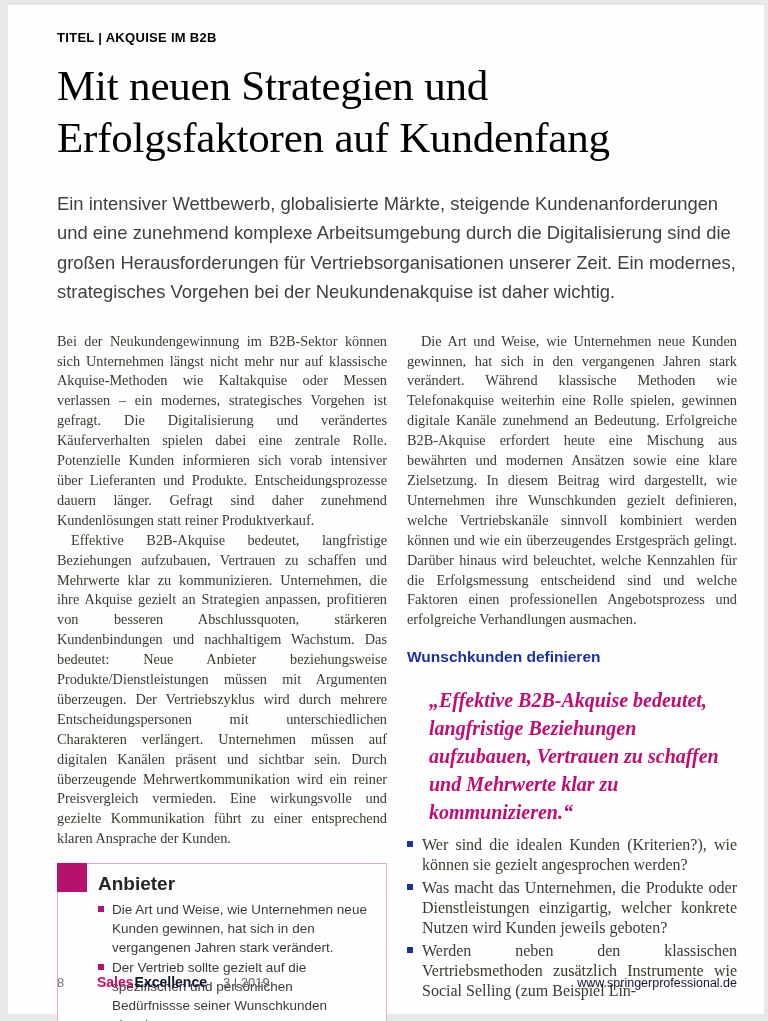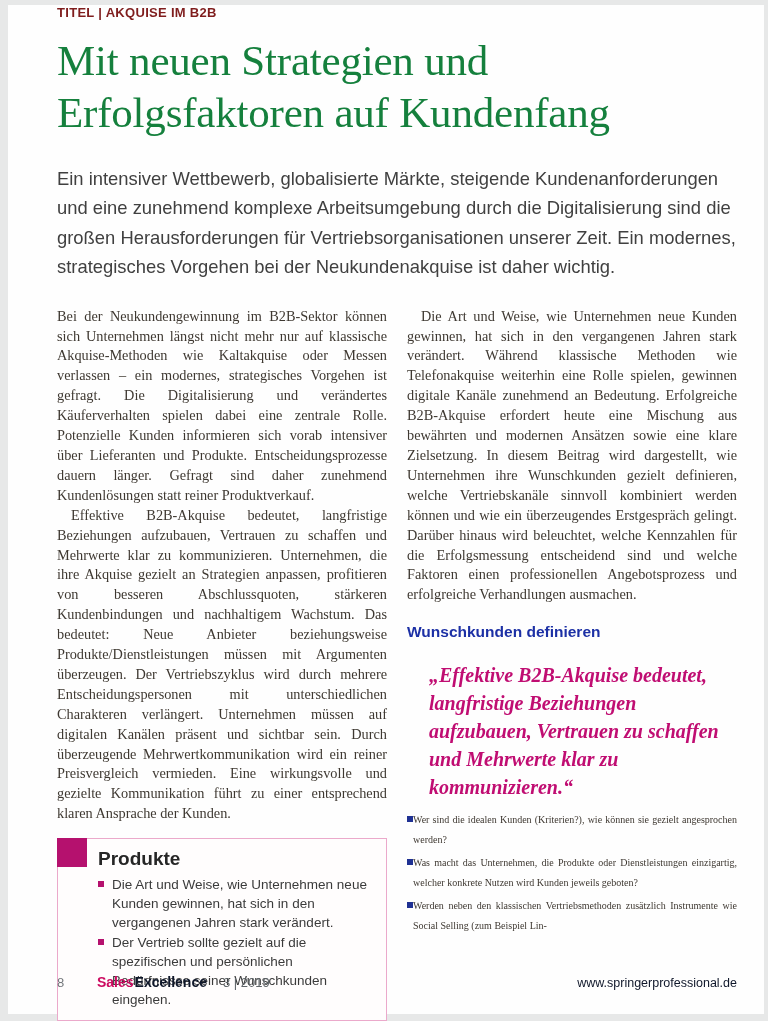--- a/index.html
+++ b/index.html
@@ -1,23 +1,23 @@
 <!DOCTYPE html>
 <html lang="de"><head>
 <meta charset="utf-8">
 <style>
   html,body{margin:0;padding:0;}
   body{font-family:"Liberation Sans",sans-serif;}
   .scan{position:relative;width:768px;height:1021px;background:#e7e8e8;overflow:hidden;}
   .page{position:absolute;left:8px;top:5px;right:4px;bottom:7px;background:#fefefe;}
   .content{margin:0 27px 0 49px;position:relative;height:100%;}
 
-  .kicker{font-size:13px;font-weight:bold;letter-spacing:.3px;color:#7f1d1d;}
+  .kicker{padding-top:25px;font-size:13px;font-weight:bold;letter-spacing:.3px;color:#000000;}
   .title{margin:15px 0 0 0;font-family:"Liberation Serif",serif;font-weight:normal;
-         font-size:43px;line-height:52px;color:#15803d;letter-spacing:-.2px;}
+         font-size:43px;line-height:52px;color:#000000;letter-spacing:-.2px;}
   .lead{margin:25px 0 0 0;font-size:18.4px;line-height:29.4px;color:#404040;}
 
   .cols{display:flex;gap:20px;margin-top:25px;}
   .col{flex:1;min-width:0;}
   .body{margin:0;font-family:"Liberation Serif",serif;font-size:14.3px;line-height:19.9px;
         color:#3e3831;text-align:justify;hyphens:auto;-webkit-hyphens:auto;}
   .indent{text-indent:14px;}
 
   .kompakt{position:relative;margin-top:14px;border:1.5px solid #eba9cb;background:#fffdfd;
            padding:9px 12px 10px 40px;}
@@ -26,21 +26,21 @@
   .klist{list-style:none;margin:5px 0 0 0;padding:0;}
   .klist li{display:flex;gap:8px;font-size:13.5px;line-height:19px;color:#3b3b3b;margin-bottom:1px;}
   .sq{flex:0 0 auto;width:6px;height:6px;margin-top:6px;}
   .sq.m{background:#b5116e;}
   .sq.b{background:#1f3193;}
 
   .subhead{margin:18px 0 8px 0;font-size:15.5px;font-weight:bold;color:#1c30a5;line-height:18px;}
   .quote{margin:20px 0 9px 22px;font-family:"Liberation Serif",serif;font-style:italic;
          font-weight:600;font-size:20px;line-height:28px;color:#c00d72;}
   .qlist{list-style:none;margin:0;padding:0;}
-  .qlist li{display:flex;font-family:"Liberation Serif",serif;font-size:10px;
+  .qlist li{display:flex;gap:9px;font-family:"Liberation Serif",serif;font-size:16px;
             line-height:19.9px;color:#3e3831;text-align:justify;hyphens:auto;margin-bottom:3px;}
 
   .footer{position:absolute;left:0;right:0;bottom:24px;display:flex;align-items:baseline;
           font-size:13px;color:#74787c;}
   .footer .pageno{width:40px;}
   .brand{font-size:14px;font-weight:bold;}
   .brand .b1{color:#cc0a60;}
   .brand .b2{color:#0f172a;margin-left:1px;}
   .issue{margin-left:16px;color:#5f6569;}
   .site{margin-left:auto;font-size:12.5px;color:#0f172a;}
@@ -59,21 +59,21 @@
       <p class="lead">Ein intensiver Wettbewerb, globalisierte Märkte, steigende Kundenanforderungen und eine zunehmend komplexe Arbeitsumgebung durch die Digitalisierung sind die großen Herausforderungen für Vertriebsorganisationen unserer Zeit. Ein modernes, strategisches Vorgehen bei der Neukundenakquise ist daher wichtig.</p>
 
       <div class="cols">
 
         <div class="col">
           <p class="body">Bei der Neukundengewinnung im B2B-Sektor können sich Unternehmen längst nicht mehr nur auf klassische Akquise-Methoden wie Kaltakquise oder Messen verlassen – ein modernes, strategisches Vorgehen ist gefragt. Die Digitalisierung und verändertes Käuferverhalten spielen dabei eine zentrale Rolle. Potenzielle Kunden informieren sich vorab intensiver über Lieferanten und Produkte. Entscheidungsprozesse dauern länger. Gefragt sind daher zunehmend Kundenlösungen statt reiner Produktverkauf.</p>
           <p class="body indent">Effektive B2B-Akquise bedeutet, langfristige Beziehungen aufzubauen, Vertrauen zu schaffen und Mehrwerte klar zu kommunizieren. Unternehmen, die ihre Akquise gezielt an Strategien anpassen, profitieren von besseren Abschlussquoten, stärkeren Kundenbindungen und nachhaltigem Wachstum. Das bedeutet: Neue Anbieter beziehungsweise Produkte/Dienstleistungen müssen mit Argumenten überzeugen. Der Vertriebszyklus wird durch mehrere Entscheidungspersonen mit unterschiedlichen Charakteren verlängert. Unternehmen müssen auf digitalen Kanälen präsent und sichtbar sein. Durch überzeugende Mehrwertkommunikation wird ein reiner Preisvergleich vermieden. Eine wirkungsvolle und gezielte Kommunikation führt zu einer entsprechend klaren Ansprache der Kunden.</p>
 
           <div class="kompakt">
             <div class="ksq"></div>
-            <div class="ktitle">Produkte</div>
+            <div class="ktitle">Anbieter</div>
             <ul class="klist">
               <li>
                   <span class="sq m"></span>
                   <span>Die Art und Weise, wie Unternehmen neue Kunden gewinnen, hat sich in den vergangenen Jahren stark verändert.</span>
                 </li>
               <li>
                   <span class="sq m"></span>
                   <span>Der Vertrieb sollte gezielt auf die spezifischen und persönlichen Bedürfnissse seiner Wunschkunden eingehen.</span>
                 </li>
             </ul>

